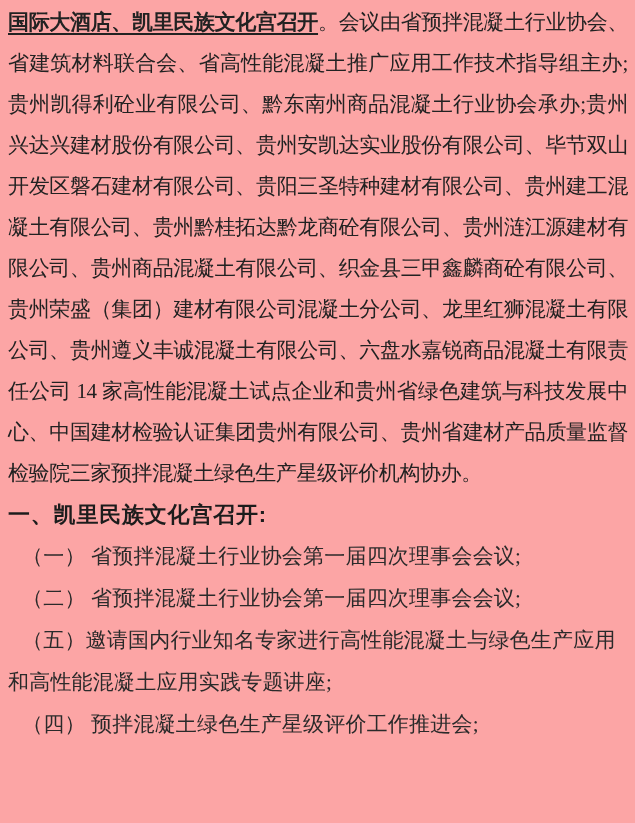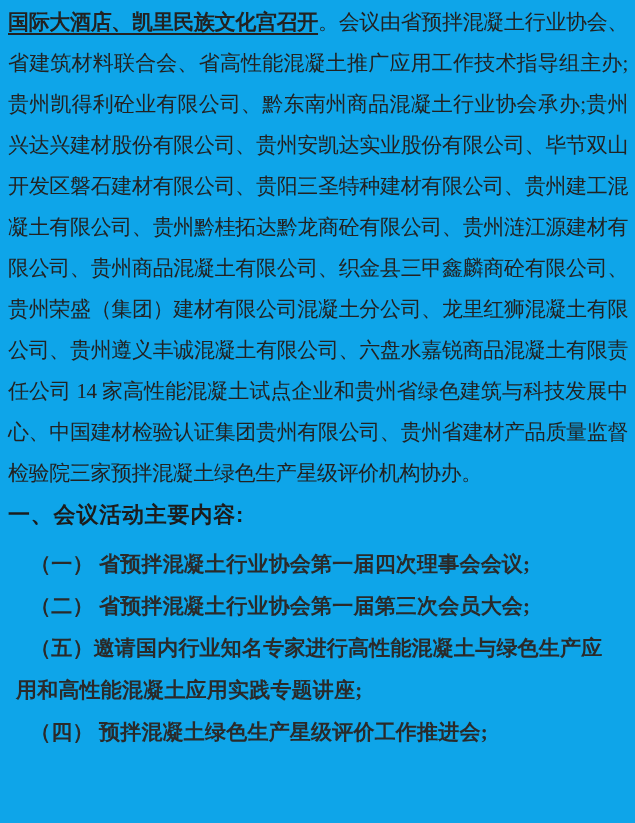--- a/index.html
+++ b/index.html
@@ -4,21 +4,21 @@
 <style>
   html, body {
     margin: 0;
     padding: 0;
     background: #ffffff;
   }
   .page {
     position: relative;
     width: 635px;
     height: 823px;
-    background: #0ea5e9;
+    background: #fca5a5;
     overflow: hidden;
     color: #1f1f1f;
     font-family: "Liberation Serif", "DejaVu Serif", serif;
   }
   .content {
     padding: 1px 7px 0 8px;
   }
   .opening {
     margin: 0;
     font-size: 21px;
@@ -37,46 +37,45 @@
   .section-heading {
     margin: 0;
     font-size: 22px;
     line-height: 41px;
     font-weight: 700;
     letter-spacing: 0.8px;
     font-family: "Liberation Sans", "DejaVu Sans", sans-serif;
     color: #1c1c1c;
   }
   .agenda {
-    margin: 8px;
+    margin: 0;
     padding: 0;
     list-style: none;
-    font-weight: bold;
   }
   .agenda li {
     font-size: 21px;
     line-height: 42px;
     letter-spacing: 0.2px;
     text-indent: 14px;
     color: #2a2a2a;
   }
 </style>
 </head>
 <body>
 
 <div class="page">
   <div class="content">
 
     <p class="opening">
       <span class="venue-emphasis">国际大酒店、凯里民族文化宫召开</span><span>。会议由省预拌混凝土行业协会、省建筑材料联合会、省高性能混凝土推广应用工作技术指导组主办;贵州凯得利砼业有限公司、黔东南州商品混凝土行业协会承办;贵州兴达兴建材股份有限公司、贵州安凯达实业股份有限公司、毕节双山开发区磐石建材有限公司、贵阳三圣特种建材有限公司、贵州建工混凝土有限公司、贵州黔桂拓达黔龙商砼有限公司、贵州涟江源建材有限公司、贵州商品混凝土有限公司、织金县三甲鑫麟商砼有限公司、贵州荣盛（集团）建材有限公司混凝土分公司、龙里红狮混凝土有限公司、贵州遵义丰诚混凝土有限公司、六盘水嘉锐商品混凝土有限责任公司 14 家高性能混凝土试点企业和贵州省绿色建筑与科技发展中心、中国建材检验认证集团贵州有限公司、贵州省建材产品质量监督检验院三家预拌混凝土绿色生产星级评价机构协办。</span>
     </p>
 
-    <h2 class="section-heading">一、会议活动主要内容:</h2>
+    <h2 class="section-heading">一、凯里民族文化宫召开:</h2>
 
     <ul class="agenda">
       <li>（一） 省预拌混凝土行业协会第一届四次理事会会议;</li>
-      <li>（二） 省预拌混凝土行业协会第一届第三次会员大会;</li>
+      <li>（二） 省预拌混凝土行业协会第一届四次理事会会议;</li>
       <li>（五）邀请国内行业知名专家进行高性能混凝土与绿色生产应用和高性能混凝土应用实践专题讲座;</li>
       <li>（四） 预拌混凝土绿色生产星级评价工作推进会;</li>
     </ul>
 
   </div>
 </div>
 
 </body></html>

